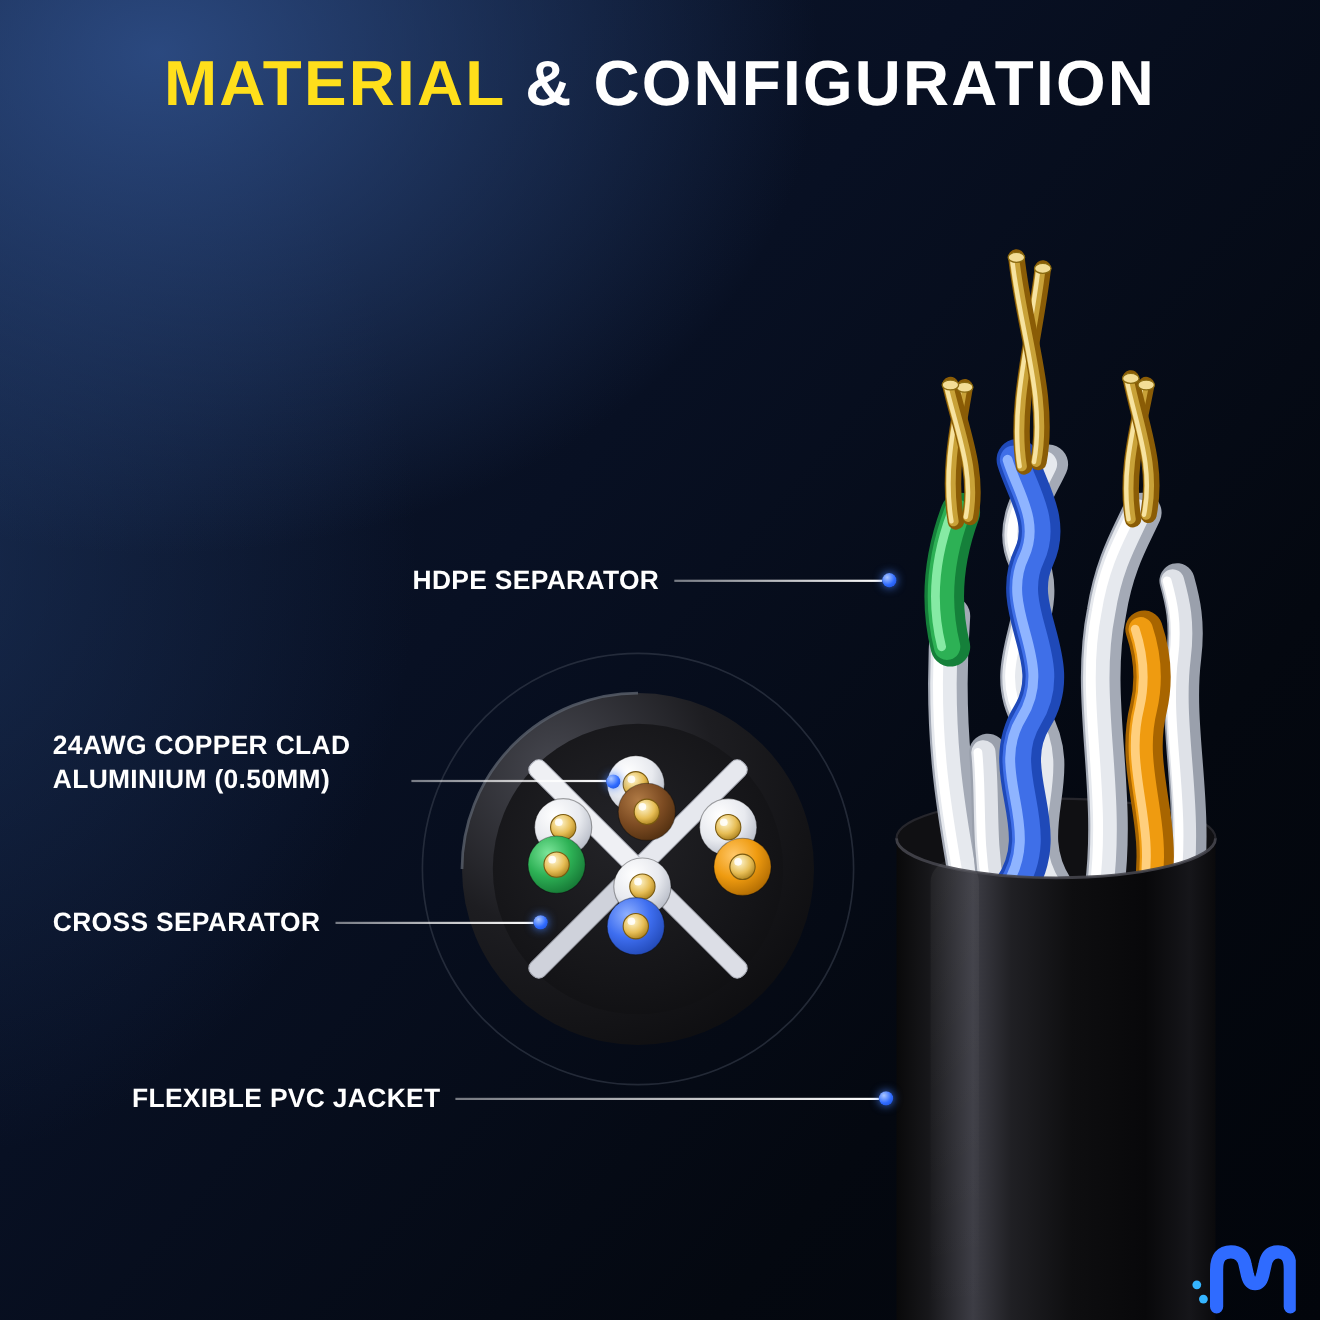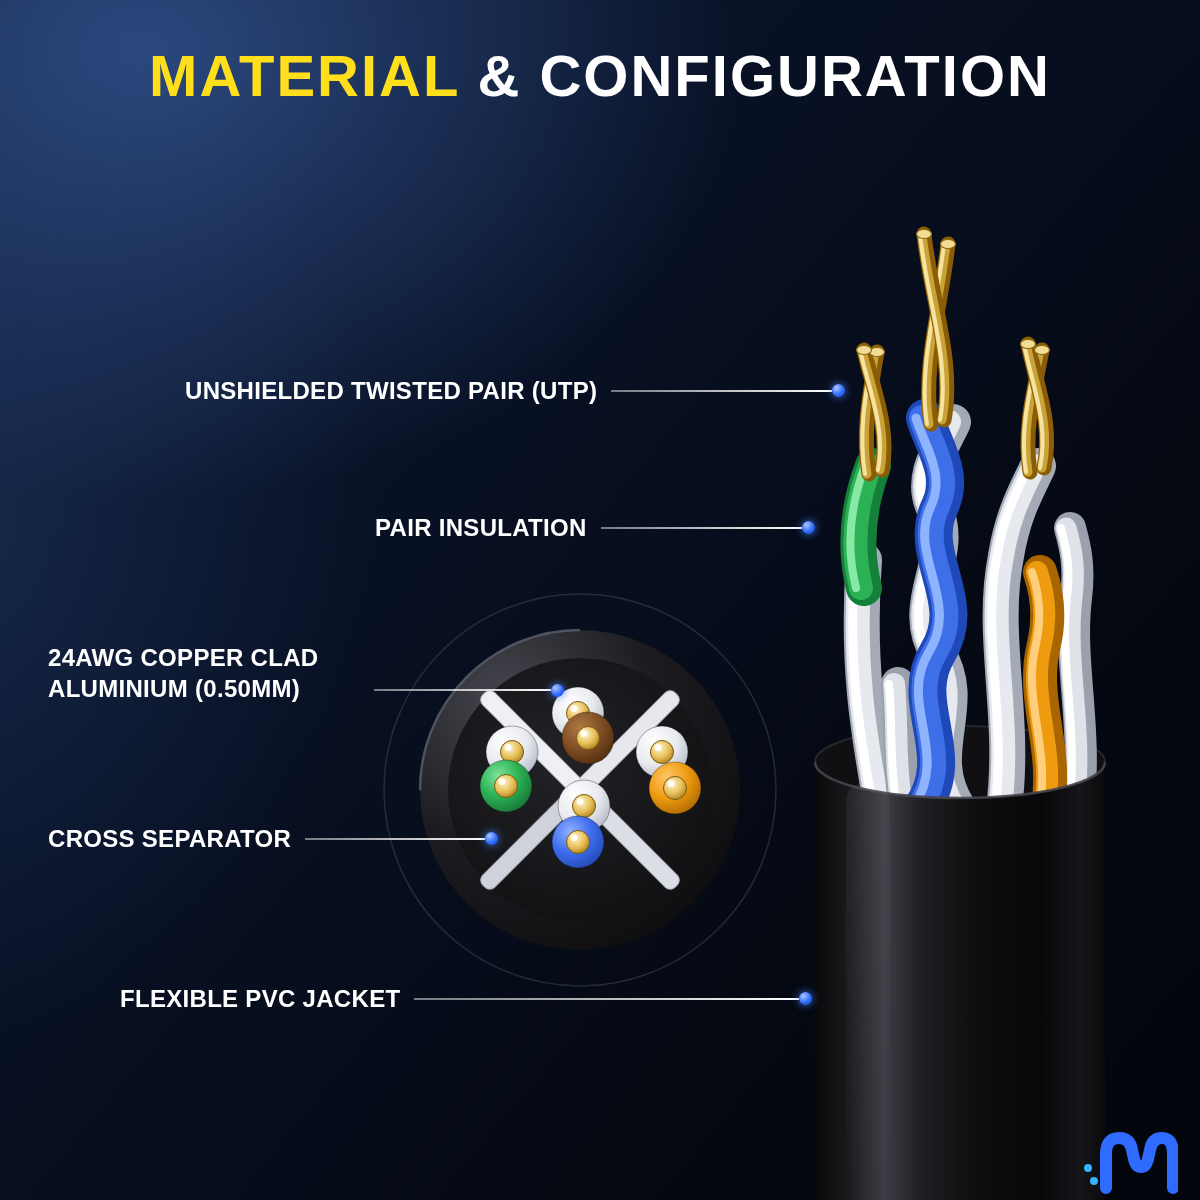--- a/index.html
+++ b/index.html
@@ -24,21 +24,21 @@
   }
   .ann .txt{white-space:nowrap;margin-right:14px;line-height:1.15;}
   .ann .line{flex:1;height:2px;background:linear-gradient(to right, rgba(255,255,255,.45), #ffffff);}
   .ann .dot{
     width:13px;height:13px;border-radius:50%;flex:none;
     background:radial-gradient(circle at 35% 30%, #aac6ff, #2f6bff 55%, #1a49c9);
     box-shadow:0 0 9px rgba(70,130,255,.9);
   }
   .ann-utp{left:185px;top:377px;width:660px;}
   .ann-hdpe{left:375px;top:514px;width:440px;}
-  .ann-awg{left:48px;top:642px;width:516px;align-items:flex-end;}
+  .ann-awg{left:48px;top:662px;width:516px;align-items:flex-end;}
   .ann-awg .txt{white-space:normal;width:312px;line-height:31px;}
   .ann-awg .line{margin-bottom:13px;}
   .ann-awg .dot{margin-bottom:7px;}
   .ann-cross{left:48px;top:825px;width:450px;}
   .ann-jacket{left:120px;top:985px;width:692px;}
   .logo{position:absolute;left:1078px;top:1110px;}
 </style>
 </head>
 <body>
 
@@ -257,28 +257,23 @@
       <path d="M815,762 A145,36 0 0 0 1105,762" fill="none" stroke="#45454d" stroke-width="2.5" opacity=".9"></path>
       <rect x="846" y="782" width="44" height="418" rx="20" fill="url(#gloss)" opacity=".12"></rect>
     </g>
   </svg>
 
   <div class="title">
     <span class="hl">MATERIAL</span>
     <span>&amp; CONFIGURATION</span>
   </div>
 
-  <div class="ann ann-utp">
-    <span class="txt">UNSHIELDED TWISTED PAIR (UTP)</span>
-    <span class="line"></span>
-    <span class="dot"></span>
-  </div>
 
   <div class="ann ann-hdpe">
-    <span class="txt">PAIR INSULATION</span>
+    <span class="txt">HDPE SEPARATOR</span>
     <span class="line"></span>
     <span class="dot"></span>
   </div>
 
   <div class="ann ann-awg">
     <span class="txt">24AWG COPPER CLAD ALUMINIUM (0.50MM)</span>
     <span class="line"></span>
     <span class="dot"></span>
   </div>
 

